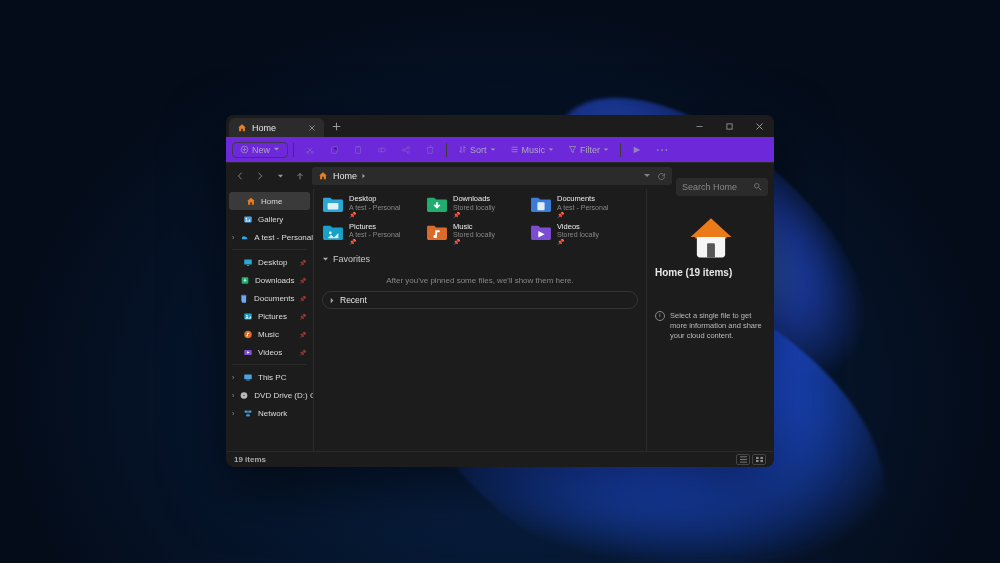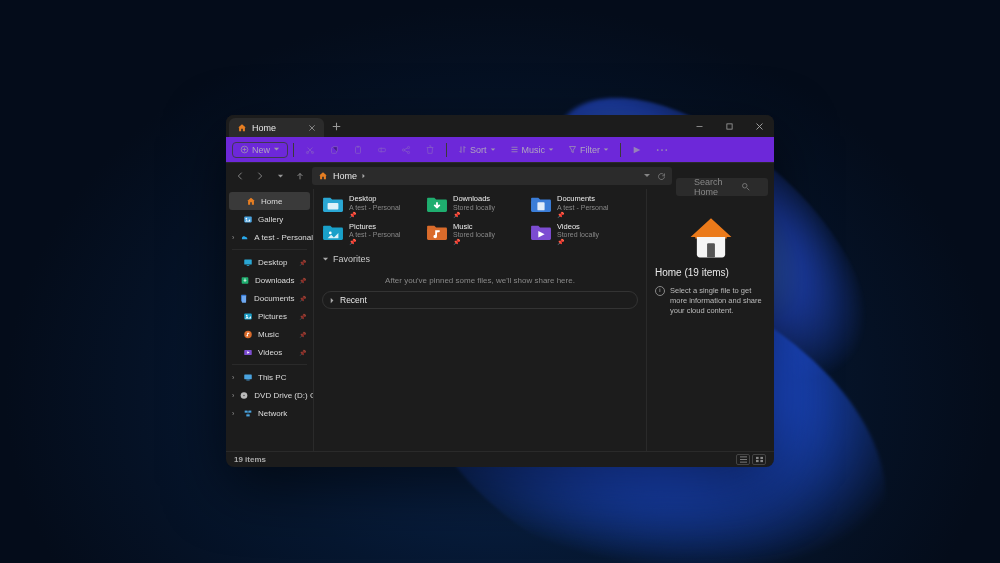--- a/index.html
+++ b/index.html
@@ -46,21 +46,21 @@
 
   
   .addrrow { height: 26px; display:flex; align-items:center; gap:4px; padding:0 6px; background:#1c1c1c; }
   .navbtn { width:16px; height:16px; display:flex; align-items:center; justify-content:center;
     opacity:.7; border-radius:3px; }
   .addrbar { flex:1; height:18px; background:#2b2b2b; border-radius:3px; display:flex;
     align-items:center; padding:0 6px; gap:5px; }
   .addrbar .crumb { display:flex; align-items:center; gap:4px; }
   .addrctl { margin-left:auto; display:flex; gap:6px; opacity:.7; }
   .search { width:92px; height:18px; background:#2b2b2b; border-radius:3px; display:flex;
-    align-items:center; padding:0 18px; color:#888; justify-content:space-between;margin-top:21px; }
+    align-items:center; padding:0 6px; color:#888; justify-content:space-between;margin-top:21px; }
 
   
   .body { flex:1; display:flex; min-height:0; }
   .sidebar { width:88px; background:#1c1c1c; border-right:1px solid #2a2a2a; padding:3px 0;
     overflow:hidden; }
   .sitem { display:flex; align-items:center; gap:5px; padding:2px 6px; height:18px;
     color:#ddd; white-space:nowrap; overflow:hidden; font-size:8px; }
   .sitem.active { background:#3a3a3a; border-radius:3px; margin:0 3px; }
   .sitem .chev { width:6px; font-size:7px; opacity:.6; }
   .sitem .pin { margin-left:auto; font-size:6px; opacity:.5; }
@@ -77,22 +77,22 @@
   .qitem .meta .name { color:#eee; }
   .qitem .meta .sub { color:#888; font-size:7px; }
   .qitem .meta .pinmark { color:#888; font-size:6px; }
   .fav-empty { text-align:center; color:#888; font-size:8px; padding:8px 0 6px; }
   .recent-row { border:1px solid #333; border-radius:9px; padding:3px 6px; font-size:8.5px;
     display:flex; align-items:center; gap:4px; }
 
   .details { width:128px; border-left:1px solid #2a2a2a; padding:10px 8px;
     display:flex; flex-direction:column; align-items:center; gap:8px; }
   .home-ico { width:52px; height:44px; position:relative; margin-top:16px; }
-  .details h3 { font-size:10px; font-weight:400; align-self:flex-start; }
-  .hint { display:flex; gap:5px; font-size:7.5px; color:#bbb; line-height:1.3; }
+  .details h3 { font-size:10px; font-weight:700; align-self:flex-start; }
+  .hint { display:flex; gap:5px; font-size:7.5px; color:#bbb; line-height:1.3;margin-top:25px; }
   .hint .i { width:10px; height:10px; border:1px solid #888; border-radius:50%;
     display:flex; align-items:center; justify-content:center; font-size:6px; flex-shrink:0; }
 
   .status { height:16px; border-top:1px solid #2a2a2a; display:flex; align-items:center;
     padding:0 8px; font-size:8px; color:#aaa;font-weight:bold; }
   .status .viewsw { margin-left:auto; display:flex; gap:2px; }
   .status .viewsw div { width:14px; height:11px; border:1px solid #444; border-radius:2px;
     display:flex; align-items:center; justify-content:center; }
 
   
@@ -519,21 +519,21 @@
               </span>
             </div>
           </div>
 
         <div class="section-h">
           <svg viewBox="0 0 8 8" width="7" height="7">
               <path fill="#aaa" d="M1 2l3 3 3-3z"></path>
             </svg>
           <span>Favorites</span>
         </div>
-        <div class="fav-empty">After you've pinned some files, we'll show share here.</div>
+        <div class="fav-empty">After you've pinned some files, we'll show them here.</div>
 
         <div class="recent-row">
           <svg viewBox="0 0 8 8" width="7" height="7">
               <path fill="#aaa" d="M2 1l3 3-3 3z"></path>
             </svg>
           <span>Recent</span>
         </div>
       </div>
 
       <div class="details">

